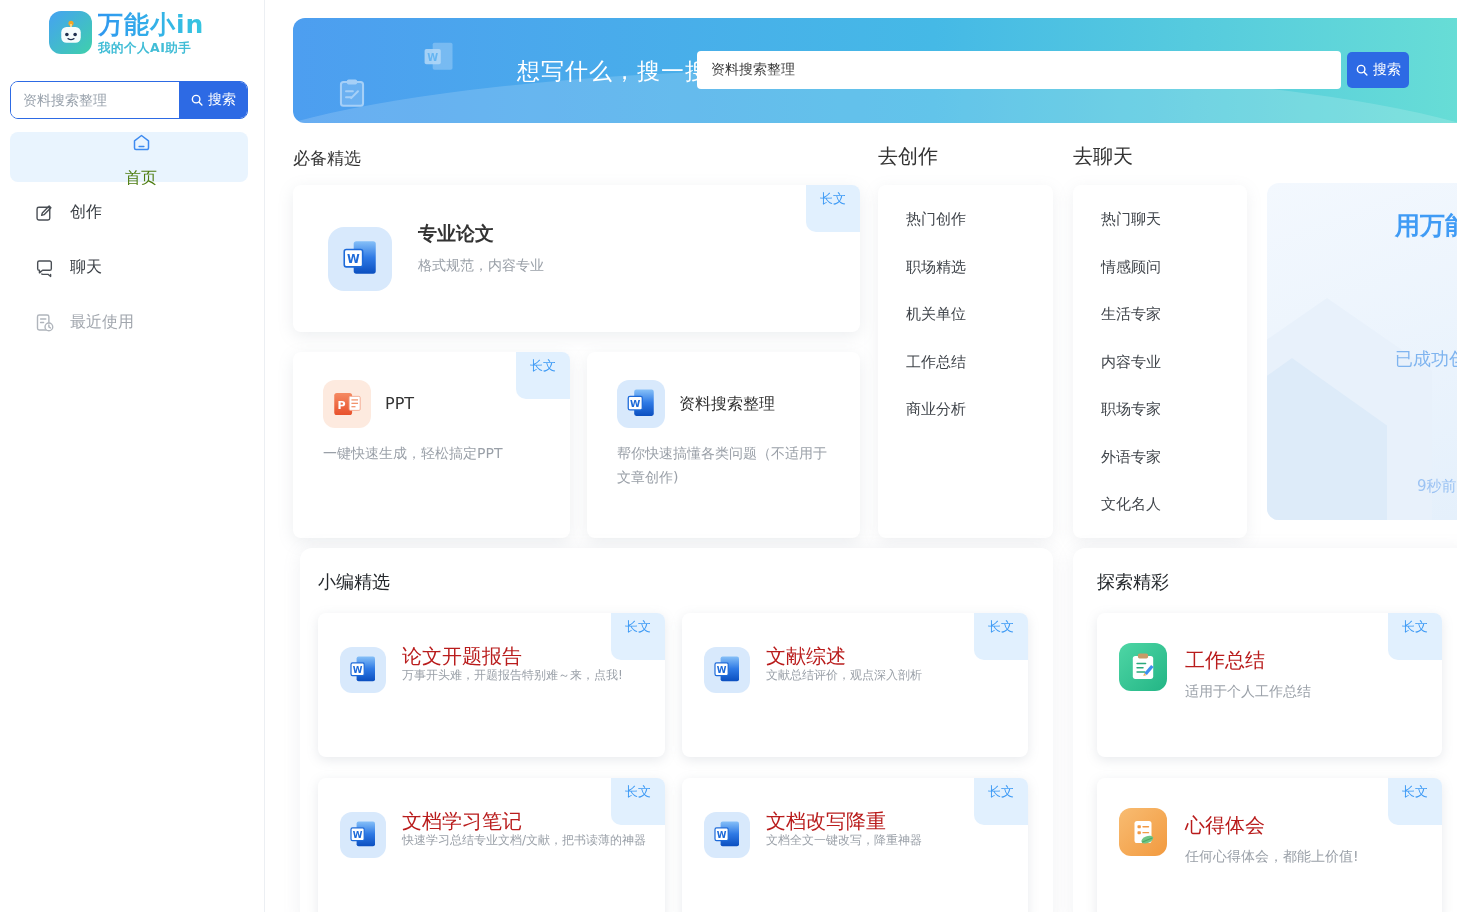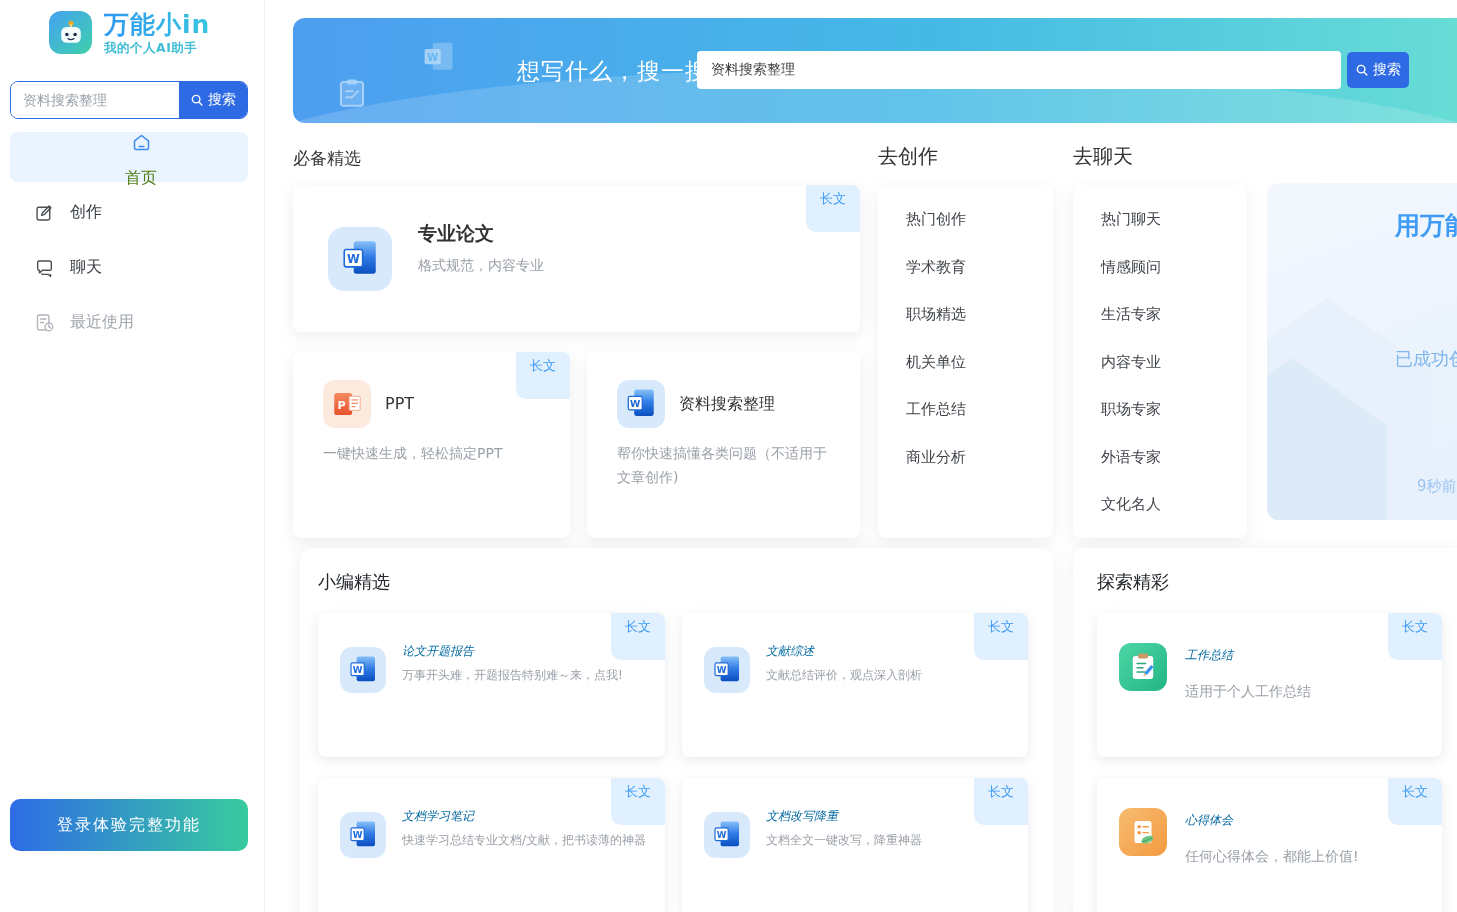--- a/index.html
+++ b/index.html
@@ -1,21 +1,21 @@
 <!DOCTYPE html>
 <html><head>
 <meta charset="utf-8">
 <style>
   * { margin:0; padding:0; box-sizing:border-box; }
   html,body { width:1457px; height:912px; overflow:hidden; }
   body { position:relative; background:#fff; font-family:"DejaVu Sans","Liberation Sans",sans-serif; color:#333; }
 
   
   .sidebar { position:absolute; left:0; top:0; width:265px; height:912px; background:#fff; border-right:1px solid #eceff3; z-index:5; }
-  .brand { position:absolute; left:49px; top:11px; display:flex; align-items:center; gap:12px; }
+  .brand { position:absolute; left:49px; top:11px; display:flex; align-items:center; gap:6px; }
   .brand-logo { width:43px; height:43px; border-radius:12px; background:linear-gradient(135deg,#45a2f2 0%,#3fd0ab 100%); display:flex; align-items:center; justify-content:center; }
   .brand-text { display:flex; flex-direction:column; line-height:1.1; }
   .brand-name { font-size:25px; font-weight:bold; background:linear-gradient(90deg,#2f97f0,#37c6e0); -webkit-background-clip:text; background-clip:text; color:transparent; letter-spacing:1px; }
   .brand-tagline { font-size:12.5px; font-weight:bold; color:#41bdd6; letter-spacing:0.5px; margin-top:2px; }
 
   .side-search { position:absolute; left:10px; top:81px; width:238px; height:38px; display:flex; border:1.5px solid #2d6ae4; border-radius:8px; overflow:hidden; background:#fff; }
   .side-search input { flex:1; border:none; outline:none; padding:0 12px; font-size:14px; font-family:inherit; color:#333; min-width:0; }
   .side-search input::placeholder { color:#9aa3ad; }
   .side-search-btn { width:68px; background:#2d6ae4; color:#fff; border:none; font-size:14px; font-family:inherit; display:flex; align-items:center; justify-content:center; gap:4px; cursor:pointer; }
 
@@ -76,21 +76,21 @@
   .panel.editors { left:300px; width:753px; height:380px; }
   .panel.explore { left:1073px; width:400px; height:380px; }
   .panel-h { position:absolute; left:18px; top:22px; font-size:18px; color:#24282c; }
   .panel.explore .panel-h { left:24px; }
 
   .sub-card { position:absolute; background:#fff; border-radius:8px; box-shadow:0 3px 12px rgba(130,140,155,0.18); cursor:pointer; }
   .sub-card .s-icon { position:absolute; left:22px; top:34px; width:46px; height:46px; border-radius:12px; display:flex; align-items:center; justify-content:center; }
   .s-icon.blue { background:#d8e9fc; }
   .s-icon.green { background:linear-gradient(135deg,#4ed6a5,#23b585); }
   .s-icon.amber { background:linear-gradient(135deg,#f8bc72,#f29a3f); }
-  .sub-card .s-title { position:absolute; left:84px; top:30px; font-size:12px; color:#0369a1; font-weight:500;font-style:italic; }
+  .sub-card .s-title { position:absolute; left:84px; top:30px; font-size:20px; color:#b91c1c; font-weight:500; }
   .sub-card .s-desc { position:absolute; left:84px; top:52px; width:252px; font-size:12px; color:#9aa0a8; line-height:1.75; }
   .sub-card.ed-a { left:18px;  top:65px;  width:347px; height:144px; }
   .sub-card.ed-b { left:382px; top:65px;  width:346px; height:144px; }
   .sub-card.ed-c { left:18px;  top:230px; width:347px; height:144px; }
   .sub-card.ed-d { left:382px; top:230px; width:346px; height:144px; }
   .sub-card.ex-a { left:24px;  top:65px;  width:345px; height:144px; }
   .sub-card.ex-b { left:24px;  top:230px; width:345px; height:144px; }
   .sub-card.ex-a .s-icon, .sub-card.ex-b .s-icon { top:30px; width:48px; height:48px; }
   .sub-card.ex-a .s-title, .sub-card.ex-b .s-title { left:88px; top:34px; }
   .sub-card.ex-a .s-desc, .sub-card.ex-b .s-desc { left:88px; top:66px; font-size:14px; }
@@ -168,21 +168,20 @@
         <rect x="4" y="3.5" width="13" height="17" rx="2"></rect>
         <line x1="7.5" y1="8" x2="13.5" y2="8"></line>
           <line x1="7.5" y1="12" x2="11" y2="12"></line>
         <circle cx="17" cy="17" r="4.4" fill="#fff"></circle>
         <path d="M17 14.8 v2.3 l1.7 1.1"></path>
       </svg>
       <span>最近使用</span>
     </div>
   </div>
 
-  <button class="login-btn">登录体验完整功能</button>
 </div>
 
 <div class="banner">
   <svg class="banner-deco-word" viewBox="0 0 40 40">
     <rect x="13" y="3" width="22" height="30" rx="2" fill="#ffffff" opacity="0.45"></rect>
     <rect x="4" y="10" width="18" height="17" rx="2" fill="#ffffff" opacity="0.9"></rect>
     <text x="13" y="22.8" font-size="11" font-weight="bold" fill="#7cc3f5" text-anchor="middle" font-family="DejaVu Sans">W</text>
   </svg>
   <svg class="banner-deco-clip" viewBox="0 0 40 40" fill="none" stroke="#ffffff" stroke-width="2.4" stroke-linecap="round" stroke-linejoin="round" opacity="0.85">
     <rect x="7" y="7" width="26" height="28" rx="3" fill="#ffffff" opacity="0.35" stroke="none"></rect>
@@ -241,21 +240,20 @@
       <rect x="5" y="11" width="16.5" height="16" rx="2" fill="#fff" stroke="#1d6ad9" stroke-width="1.5"></rect>
       <text x="13.2" y="23.4" font-size="11" font-weight="bold" fill="#1d6ad9" text-anchor="middle" font-family="DejaVu Sans">W</text>
     </svg>
   </div>
   <div class="mini-title">资料搜索整理</div>
   <div class="mini-desc">帮你快速搞懂各类问题（不适用于文章创作)</div>
 </div>
 
 <div class="list-card create">
   <div class="list-item">热门创作</div>
-  <div class="list-item">学术教育</div>
   <div class="list-item">职场精选</div>
   <div class="list-item">机关单位</div>
   <div class="list-item">工作总结</div>
   <div class="list-item">商业分析</div>
 </div>
 
 <div class="list-card chat">
   <div class="list-item">热门聊天</div>
   <div class="list-item">情感顾问</div>
   <div class="list-item">生活专家</div>

